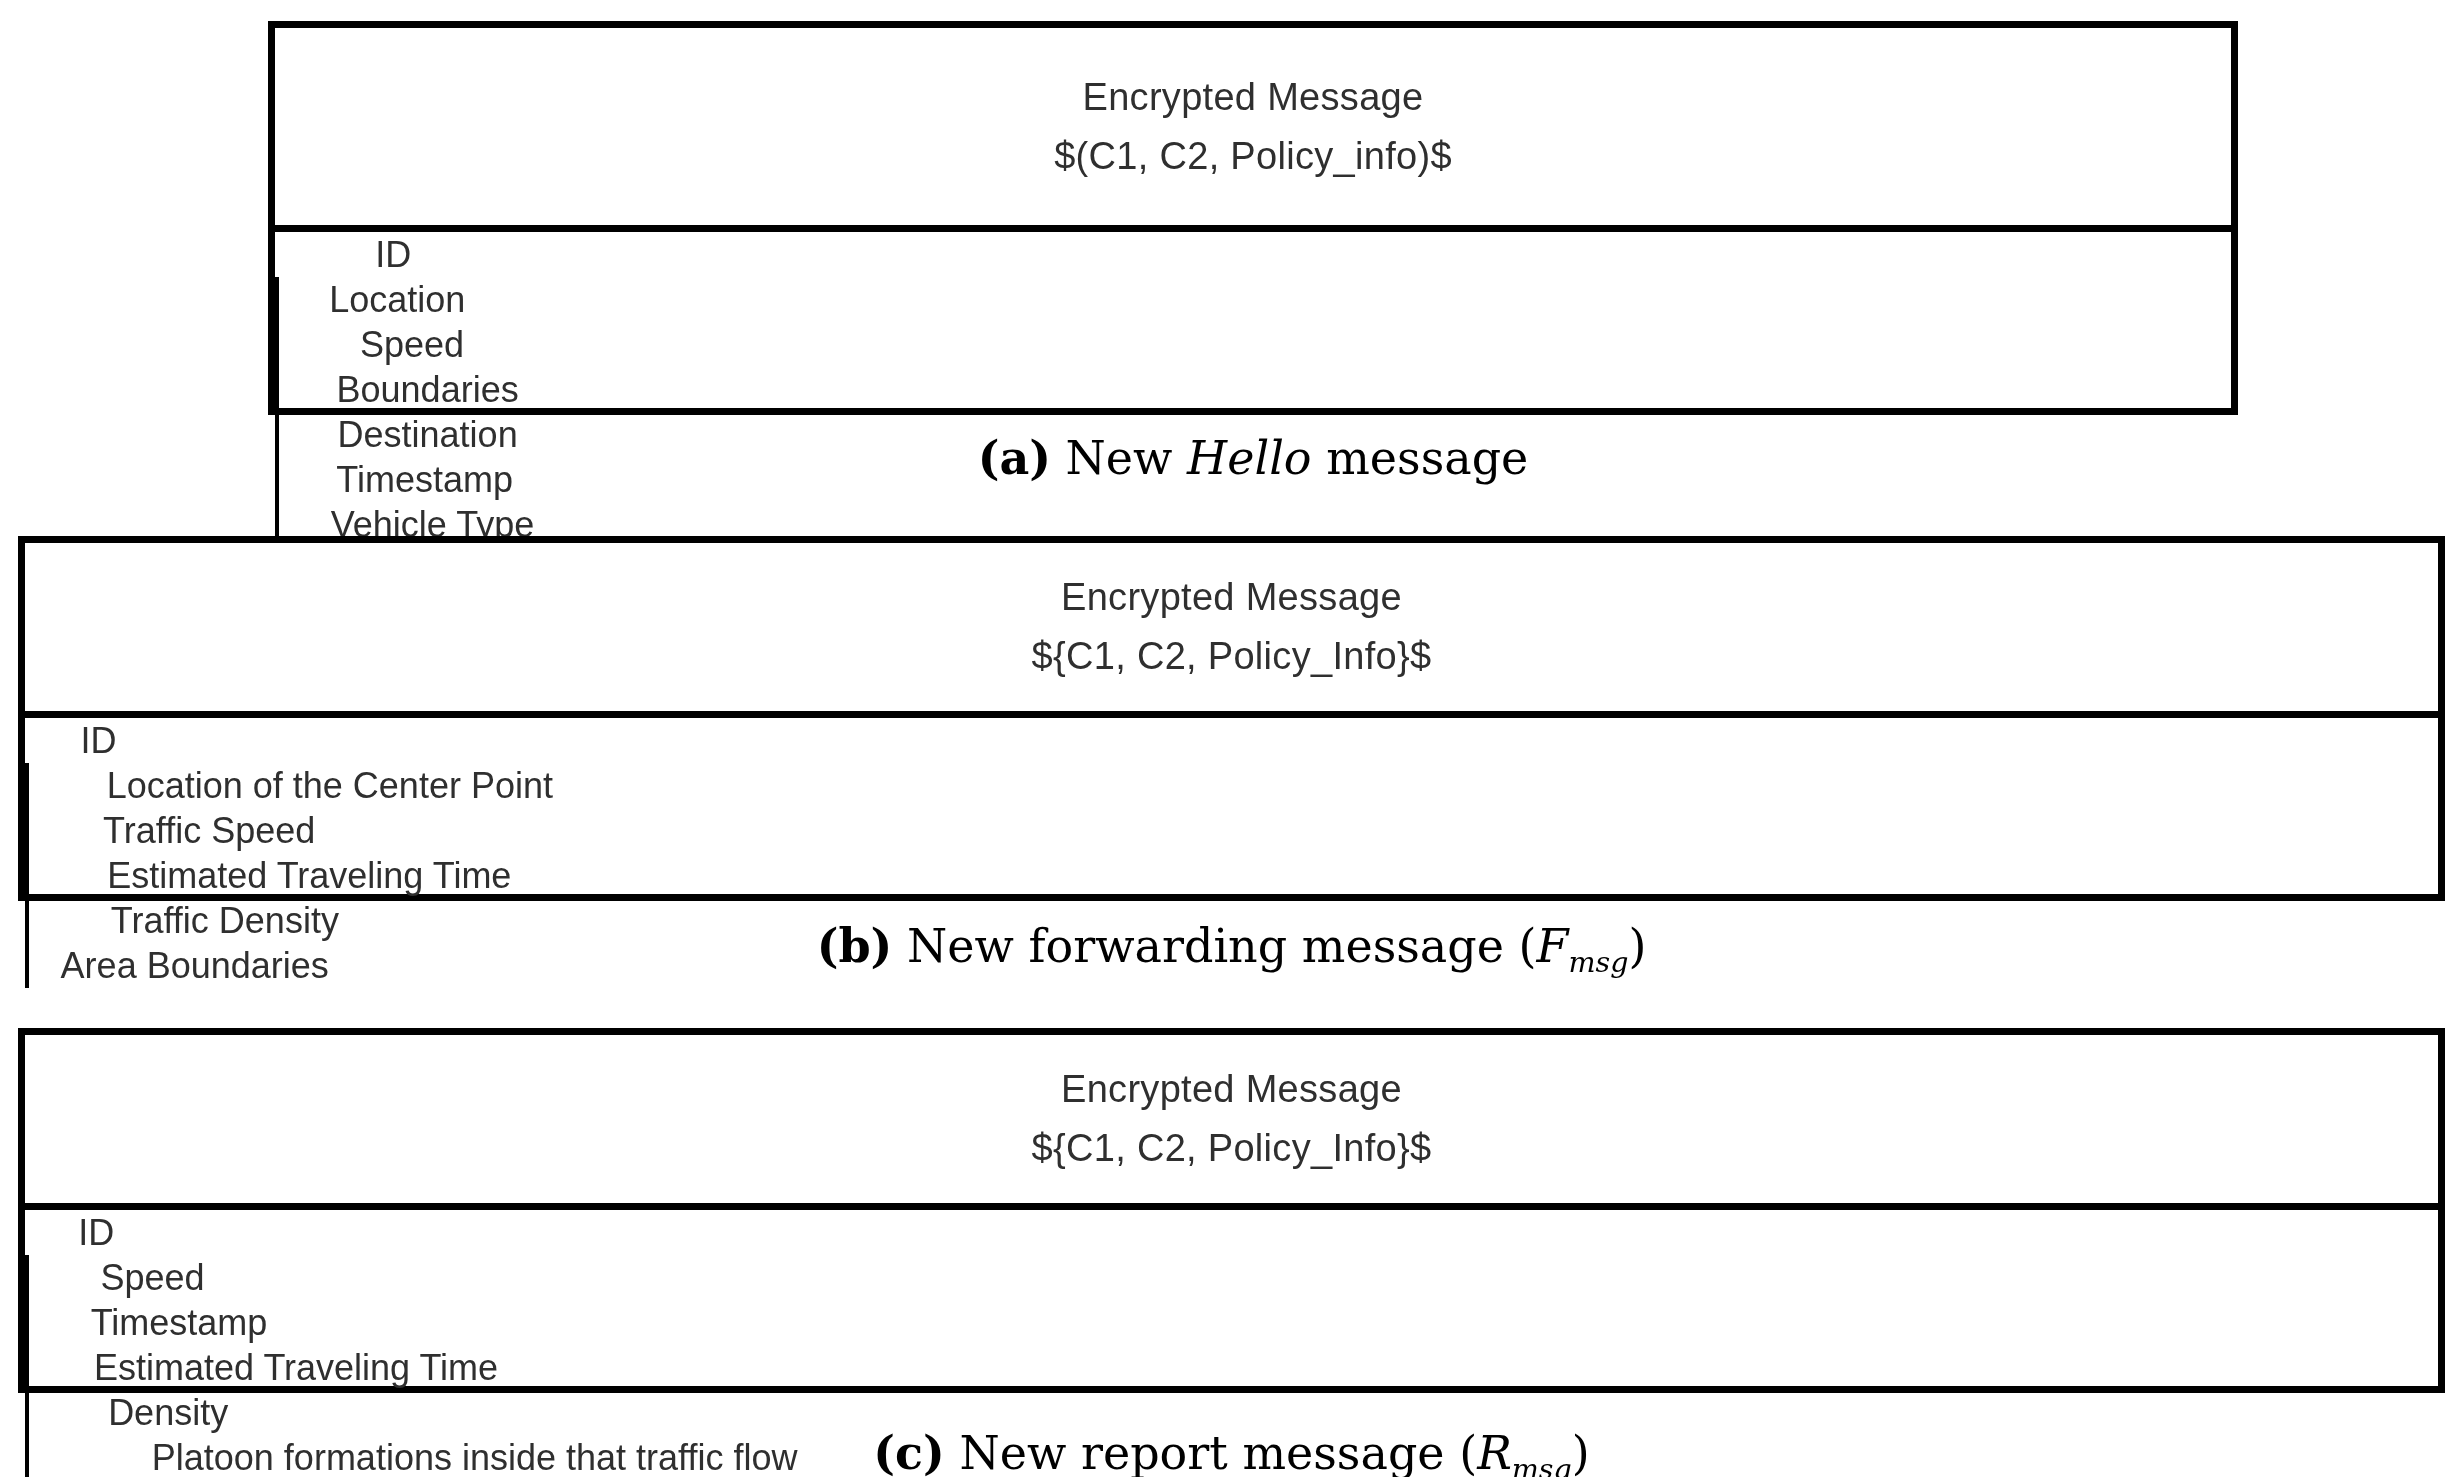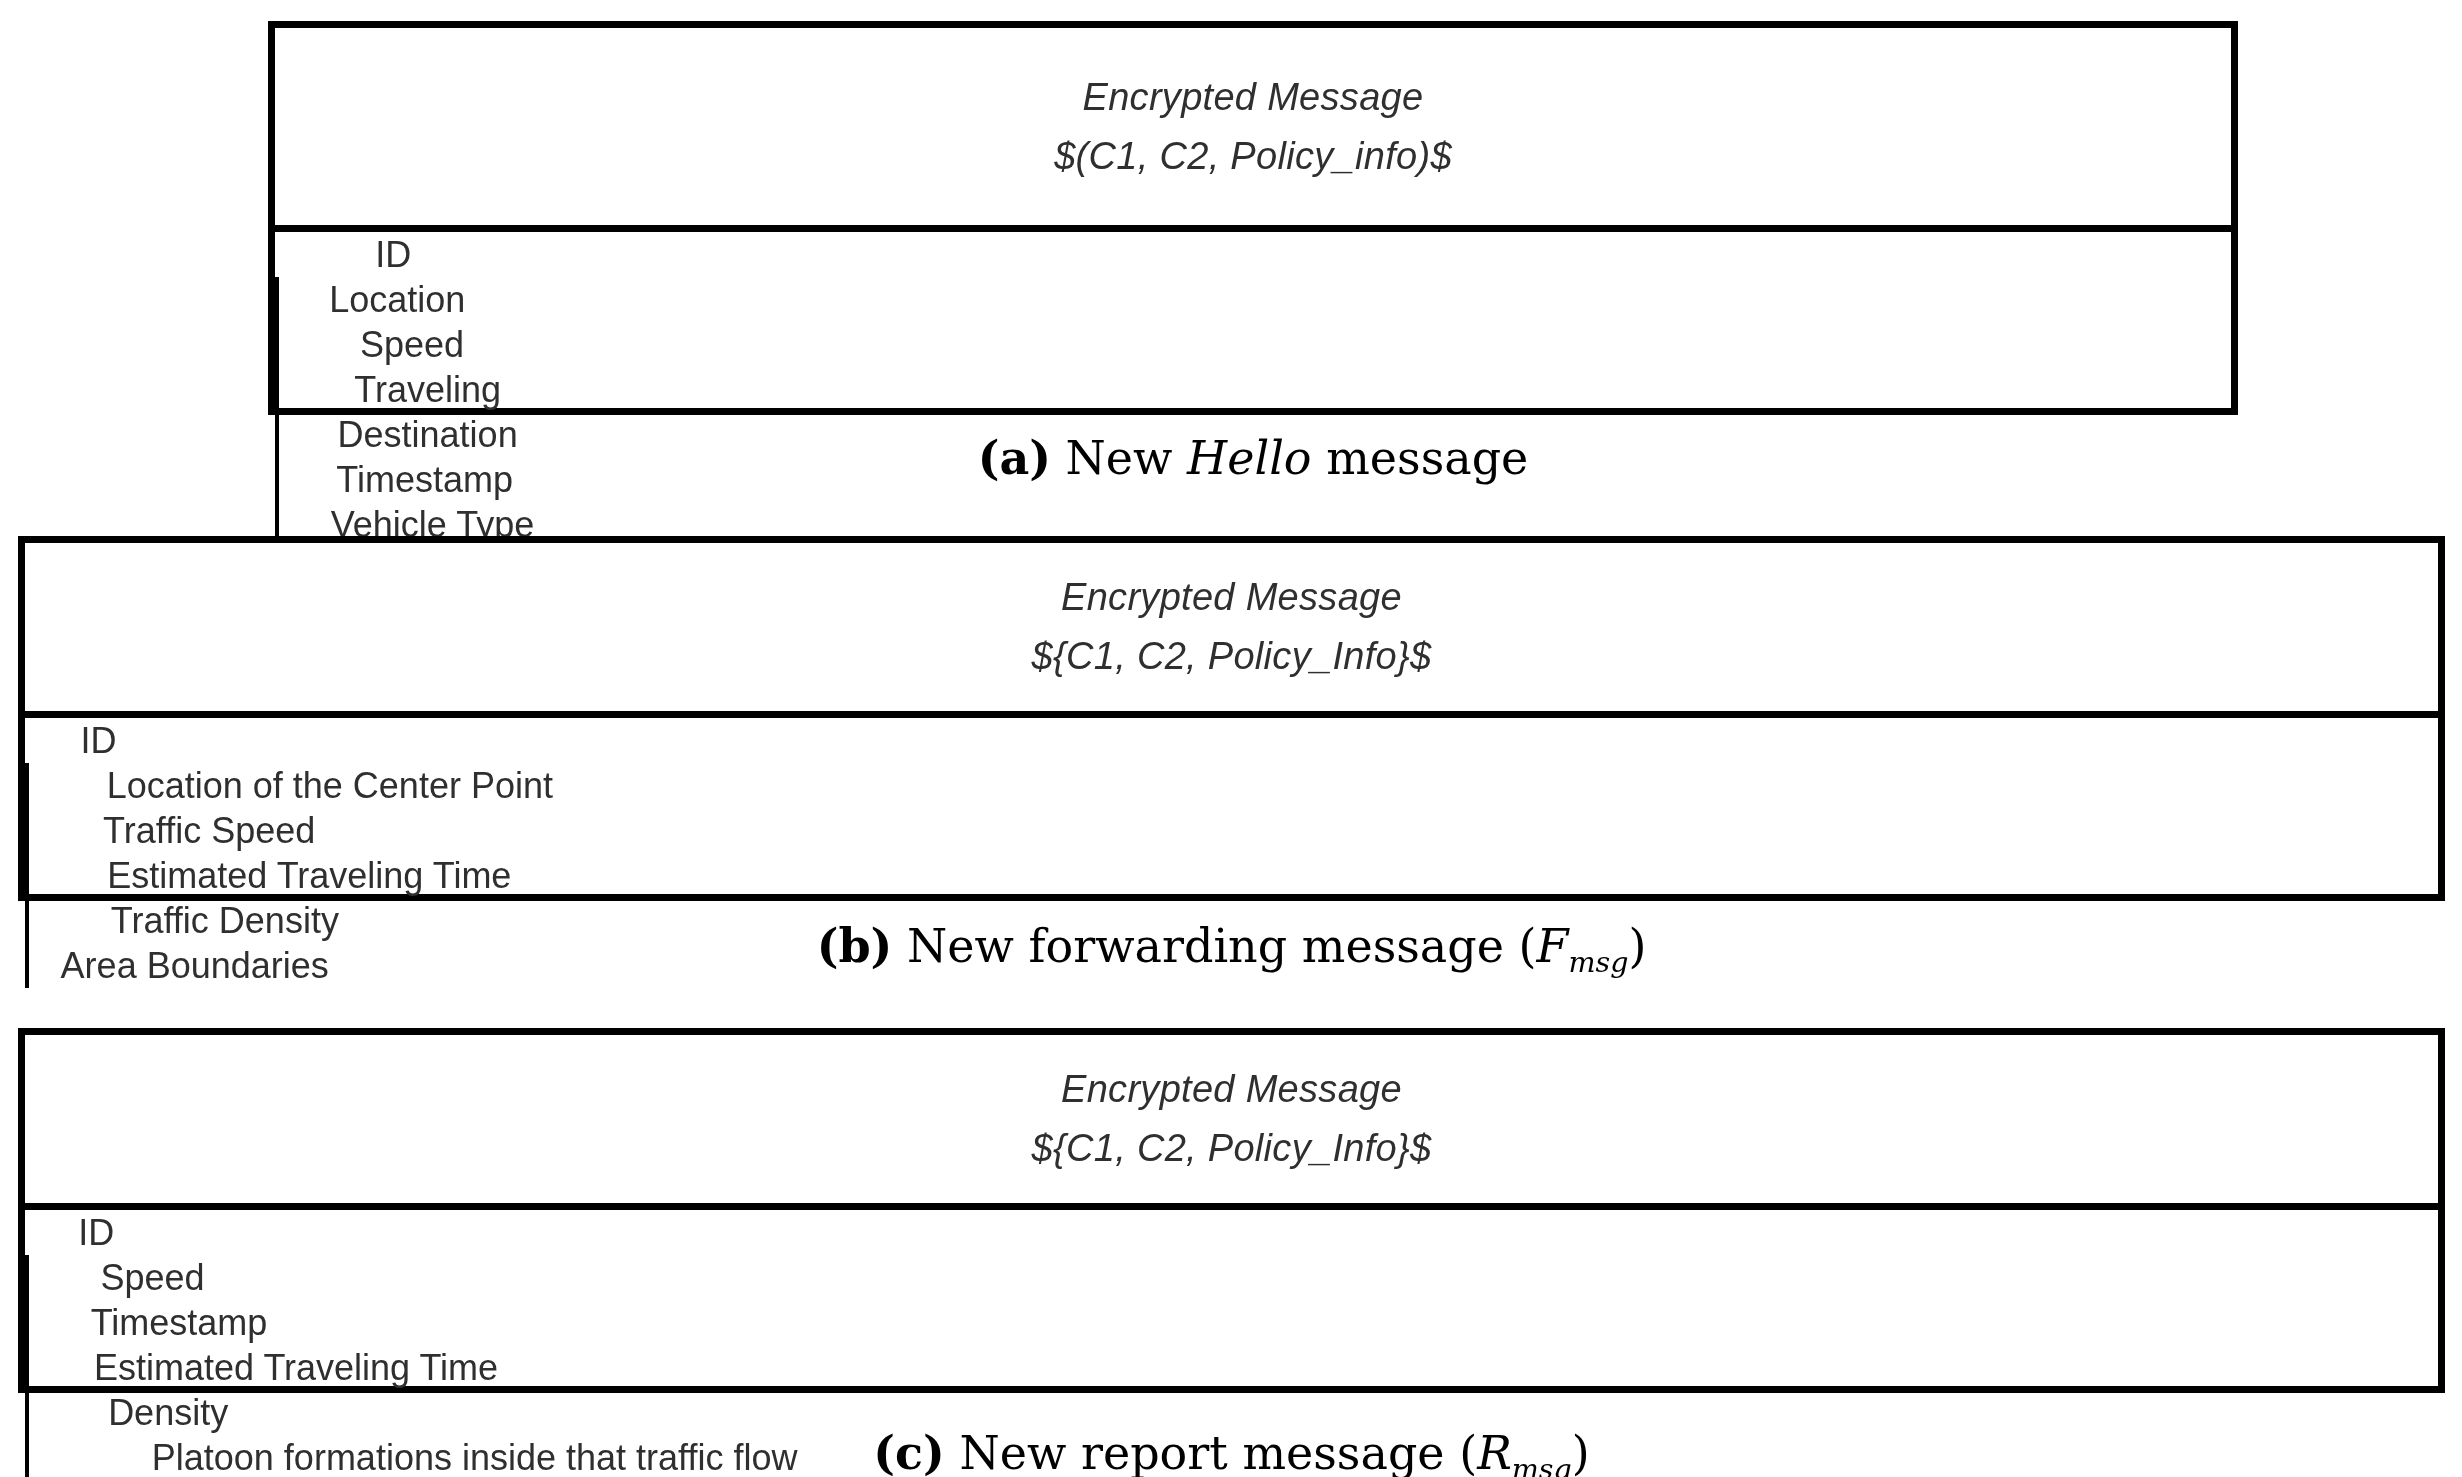--- a/index.html
+++ b/index.html
@@ -28,21 +28,20 @@
     border-bottom: 7.7px solid #000000;
     display: flex;
     flex-direction: column;
     align-items: center;
     justify-content: center;
     text-align: center;
     color: #2f2f2f;
     font-size: 38px;
     line-height: 1.55;
     letter-spacing: 0.3px;
-    font-style: italic;
   }
   .msg-row {
     flex: 1;
     display: flex;
     flex-direction: column;
     align-items: stretch;
   }
   .cell {
     box-sizing: border-box;
     display: flex;
@@ -102,21 +101,21 @@
 
   <div class="msg-table" id="table-a">
     <div class="msg-header">
       <div>Encrypted Message</div>
       <div>$(C1, C2, Policy_info)$</div>
     </div>
     <div class="msg-row">
       <div class="cell" style="width:12.1%">ID</div>
       <div class="cell" style="width:12.3%">Location</div>
       <div class="cell" style="width:13.8%">Speed</div>
-      <div class="cell" style="width:15.4%">Traveling</div>
+      <div class="cell" style="width:15.4%">Boundaries</div>
       <div class="cell" style="width:15.4%">Destination</div>
       <div class="cell" style="width:15.1%">Timestamp</div>
       <div class="cell" style="width:15.9%">Vehicle Type</div>
     </div>
   </div>
   <div class="caption" id="caption-a">
     <span class="cap-label">(a)</span><span> New </span><span class="cap-italic">Hello</span><span> message</span>
   </div>
 
   <div class="msg-table" id="table-b">

